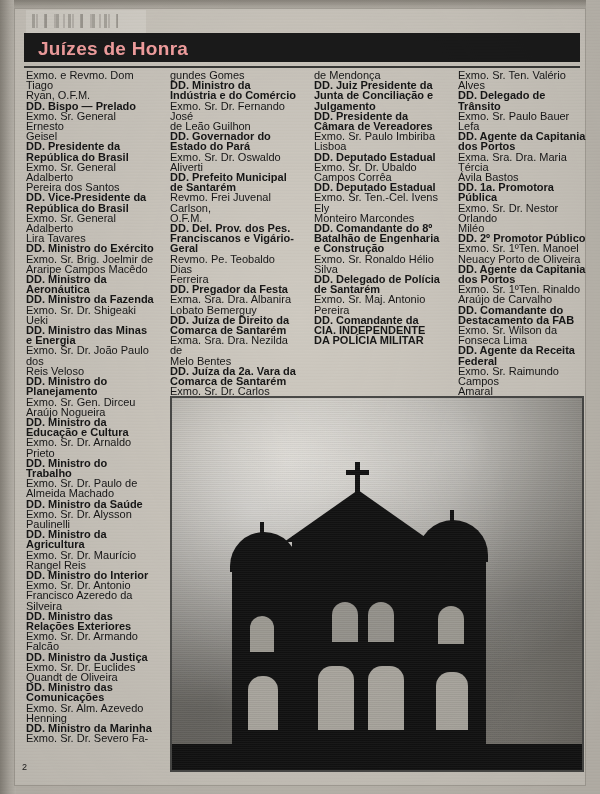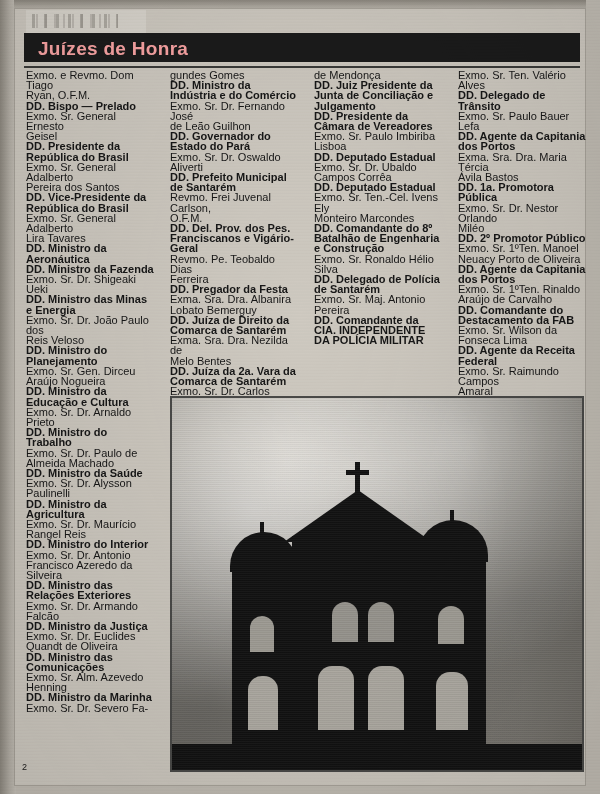--- a/index.html
+++ b/index.html
@@ -199,20 +199,25 @@
         </div>
         <div class="entry">
           <span class="hd">DD. Presidente da República do Brasil</span>
           <span class="ln">Exmo. Sr. General Adalberto</span>
           <span class="ln">Pereira dos Santos</span>
         </div>
         <div class="entry">
           <span class="hd">DD. Vice-Presidente da República do Brasil</span>
           <span class="ln">Exmo. Sr. General Adalberto</span>
           <span class="ln">Lira Tavares</span>
+        </div>
+        <div class="entry">
+          <span class="hd">DD. Ministro do Exército</span>
+          <span class="ln">Exmo. Sr. Brig. Joelmir de</span>
+          <span class="ln">Araripe Campos Macêdo</span>
         </div>
         <div class="entry">
           <span class="hd">DD. Ministro da Aeronáutica</span>
         </div>
         <div class="entry">
           <span class="hd">DD. Ministro da Fazenda</span>
           <span class="ln">Exmo. Sr. Dr. Shigeaki Ueki</span>
         </div>
         <div class="entry">
           <span class="hd">DD. Ministro das Minas e Energia</span>

